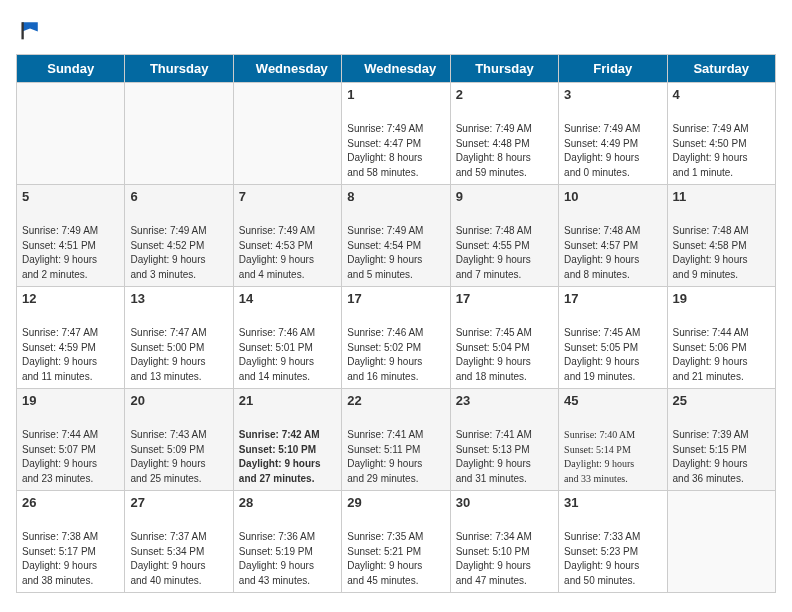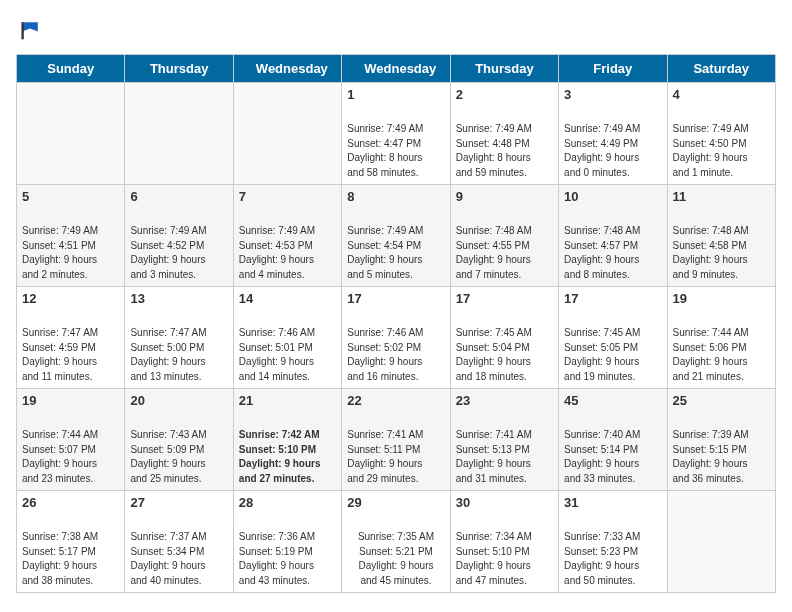--- a/index.html
+++ b/index.html
@@ -287,21 +287,21 @@
         </td>
         <td>
           <span class="day-num">23</span>
           <div class="day-info" style="white-space: pre-line;">Sunrise: 7:41 AM
 Sunset: 5:13 PM
 Daylight: 9 hours
 and 31 minutes.</div>
         </td>
         <td>
           <span class="day-num">45</span>
-          <div class="day-info" style="white-space: pre-line;">Sunrise: 7:40 AM
+          <div class="day-info" style="white-space: pre-line; font-family: Liberation Serif, serif;">Sunrise: 7:40 AM
 Sunset: 5:14 PM
 Daylight: 9 hours
 and 33 minutes.</div>
         </td>
         <td>
           <span class="day-num">25</span>
           <div class="day-info" style="white-space: pre-line;">Sunrise: 7:39 AM
 Sunset: 5:15 PM
 Daylight: 9 hours
 and 36 minutes.</div>
@@ -324,21 +324,21 @@
         </td>
         <td>
           <span class="day-num">28</span>
           <div class="day-info" style="white-space: pre-line;">Sunrise: 7:36 AM
 Sunset: 5:19 PM
 Daylight: 9 hours
 and 43 minutes.</div>
         </td>
         <td>
           <span class="day-num">29</span>
-          <div class="day-info" style="white-space: pre-line; text-align: center;">Sunrise: 7:35 AM
+          <div class="day-info" style="white-space: pre-line;">Sunrise: 7:35 AM
 Sunset: 5:21 PM
 Daylight: 9 hours
 and 45 minutes.</div>
         </td>
         <td>
           <span class="day-num">30</span>
           <div class="day-info" style="white-space: pre-line;">Sunrise: 7:34 AM
 Sunset: 5:10 PM
 Daylight: 9 hours
 and 47 minutes.</div>

